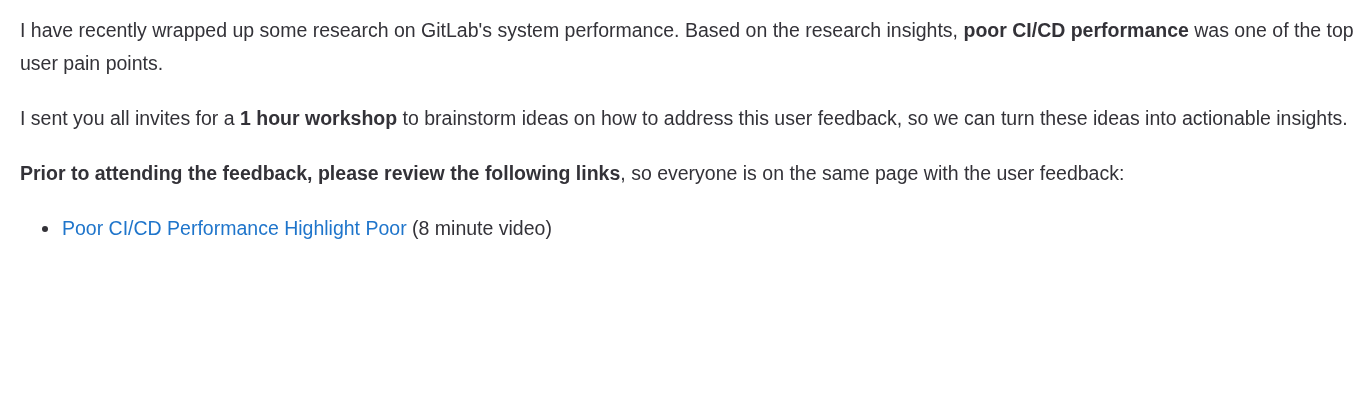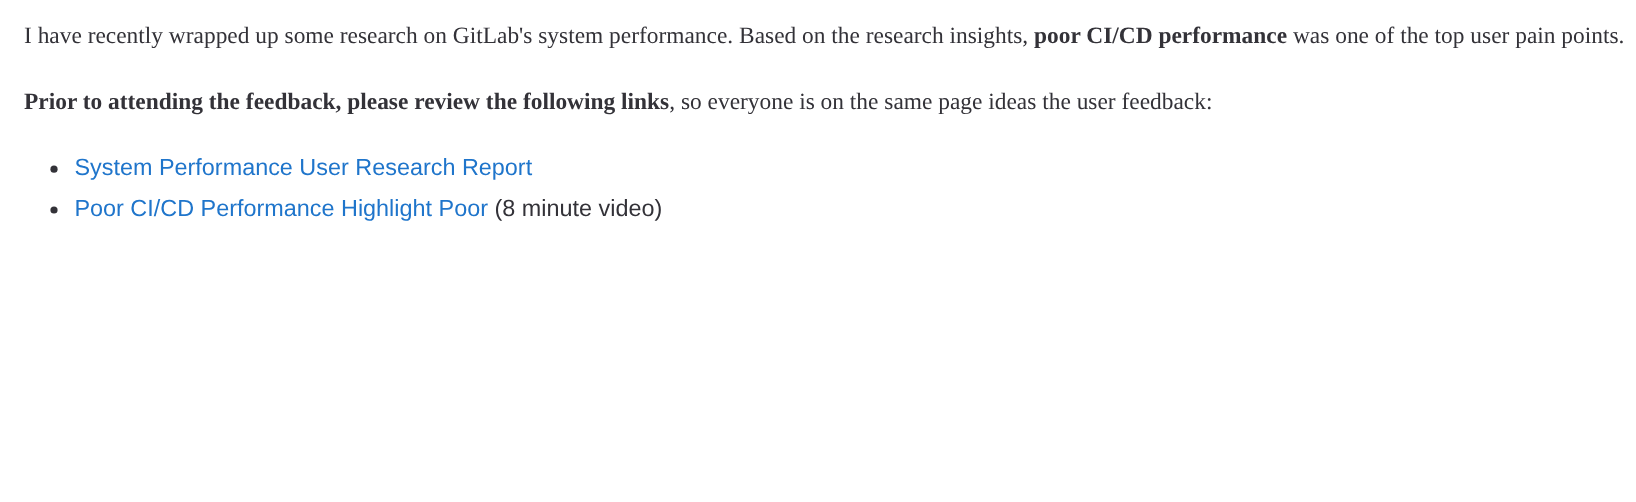--- a/index.html
+++ b/index.html
@@ -17,21 +17,20 @@
       color: #333238;
     }
     .content {
       position: absolute;
       left: 20px;
       top: 14px;
       width: 1335px;
     }
     p {
       margin: 0 0 22px 0;
-      font-family: Liberation Serif, serif;
     }
     b {
       font-weight: bold;
       color: #333238;
     }
     ul {
       margin: 0 0 22px 0;
       padding-left: 42px;
       list-style: none;
     }
@@ -52,27 +51,24 @@
       color: #1f75cb;
       text-decoration: none;
     }
   </style>
 </head>
 <body>
 
 <div class="content">
   <p><span>I have recently wrapped up some research on GitLab's system performance. Based on the research insights, </span><b>poor CI/CD performance</b><span> was one of the top user pain points.</span></p>
 
+  <p><span>I sent you all invites for a </span><b>1 hour workshop</b><span> to brainstorm ideas on how to address this user feedback, so we can turn these ideas into actionable insights.</span></p>
 
-  <p><b>Prior to attending the feedback, please review the following links</b><span>, so everyone is on the same page ideas the user feedback:</span></p>
+  <p><b>Prior to attending the feedback, please review the following links</b><span>, so everyone is on the same page with the user feedback:</span></p>
 
   <ul>
-    <li>
-      <span class="bullet"></span>
-      <a href="#">System Performance User Research Report</a><span></span>
-    </li>
     <li>
       <span class="bullet"></span>
       <a href="#">Poor CI/CD Performance Highlight Poor</a><span> (8 minute video)</span>
     </li>
   </ul>
 
 </div>
 
 </body></html>

